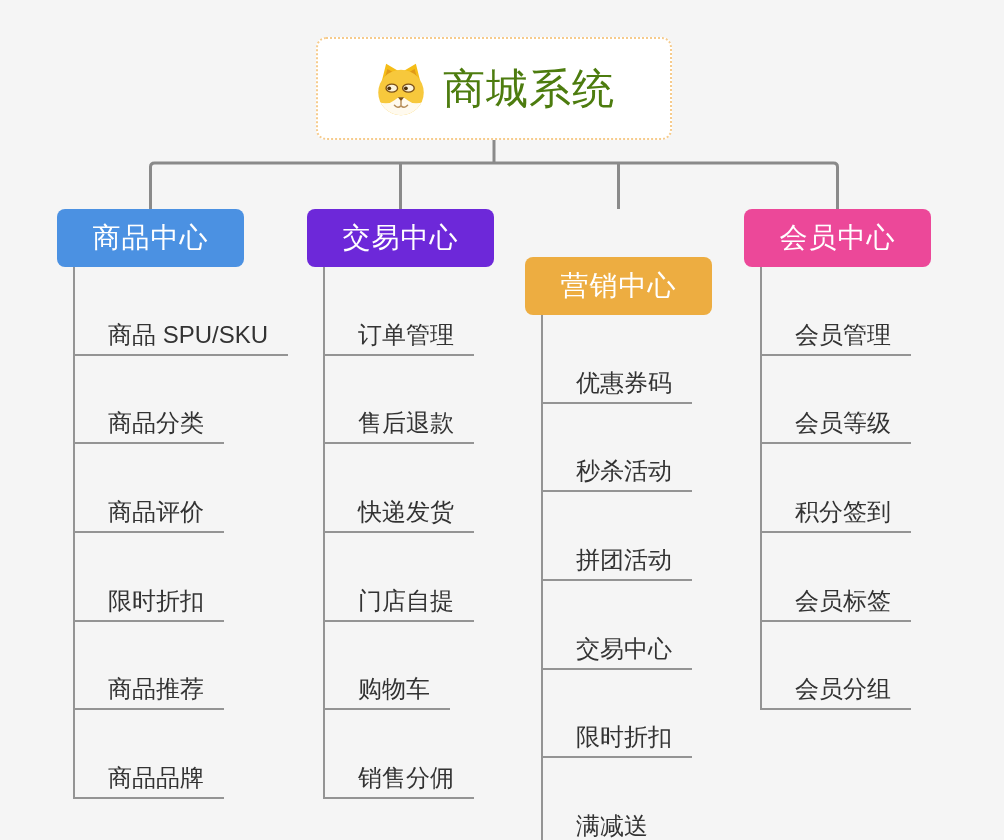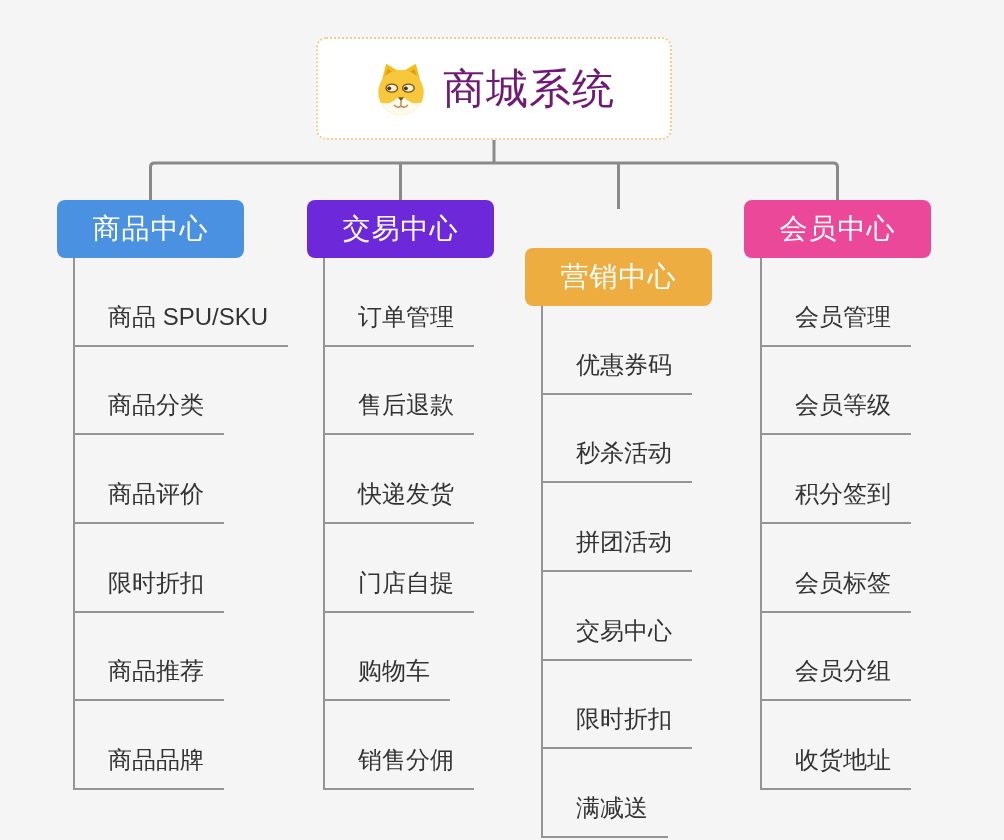--- a/index.html
+++ b/index.html
@@ -12,37 +12,37 @@
   .canvas{position:absolute;inset:0;width:1004px;height:840px;}
   svg.connectors{position:absolute;left:0;top:0;pointer-events:none;}
 
   .root-node{
     position:absolute;left:316px;top:37px;width:356px;height:103px;
     box-sizing:border-box;background:#ffffff;
     border:2px dotted #f6cb8c;border-radius:10px;
     display:flex;align-items:center;justify-content:center;gap:14px;
     cursor:pointer;
   }
-  .root-title{font-size:42px;color:#701a75;letter-spacing:1px;white-space:nowrap;}
+  .root-title{font-size:42px;color:#4d7c0f;letter-spacing:1px;white-space:nowrap;}
 
-  .branch{position:absolute;top:200px;width:max-content;}
+  .branch{position:absolute;top:209px;width:max-content;}
   .branch-header{
     width:187px;height:58px;box-sizing:border-box;border-radius:8px;
     display:flex;align-items:center;justify-content:center;
     color:#ffffff;font-size:28px;letter-spacing:1px;cursor:pointer;
   }
   .children{
     margin-left:16px;
     border-left:2px solid #949494;
     width:max-content;
   }
   .child{
     box-sizing:border-box;height:88.7px;width:max-content;
     display:flex;align-items:flex-end;
-    padding:0 20px 12px 33px;
+    padding:0 20px 3px 33px;
     border-bottom:2px solid #949494;
     font-size:24px;color:#333333;white-space:nowrap;cursor:pointer;
   }
 </style>
 </head>
 <body>
 
 <div class="canvas">
 
   <svg class="connectors" width="1004" height="840">
@@ -113,18 +113,17 @@
     </div>
 
     <div class="branch" style="left: 744px;">
       <div class="branch-header" style="background: #ec4899;">会员中心</div>
       <div class="children">
           <div class="child">会员管理</div>
           <div class="child">会员等级</div>
           <div class="child">积分签到</div>
           <div class="child">会员标签</div>
           <div class="child">会员分组</div>
-          <div class="child">收货地址</div>
         </div>
     </div>
   </div>
 
 </div>
 
 </body></html>

